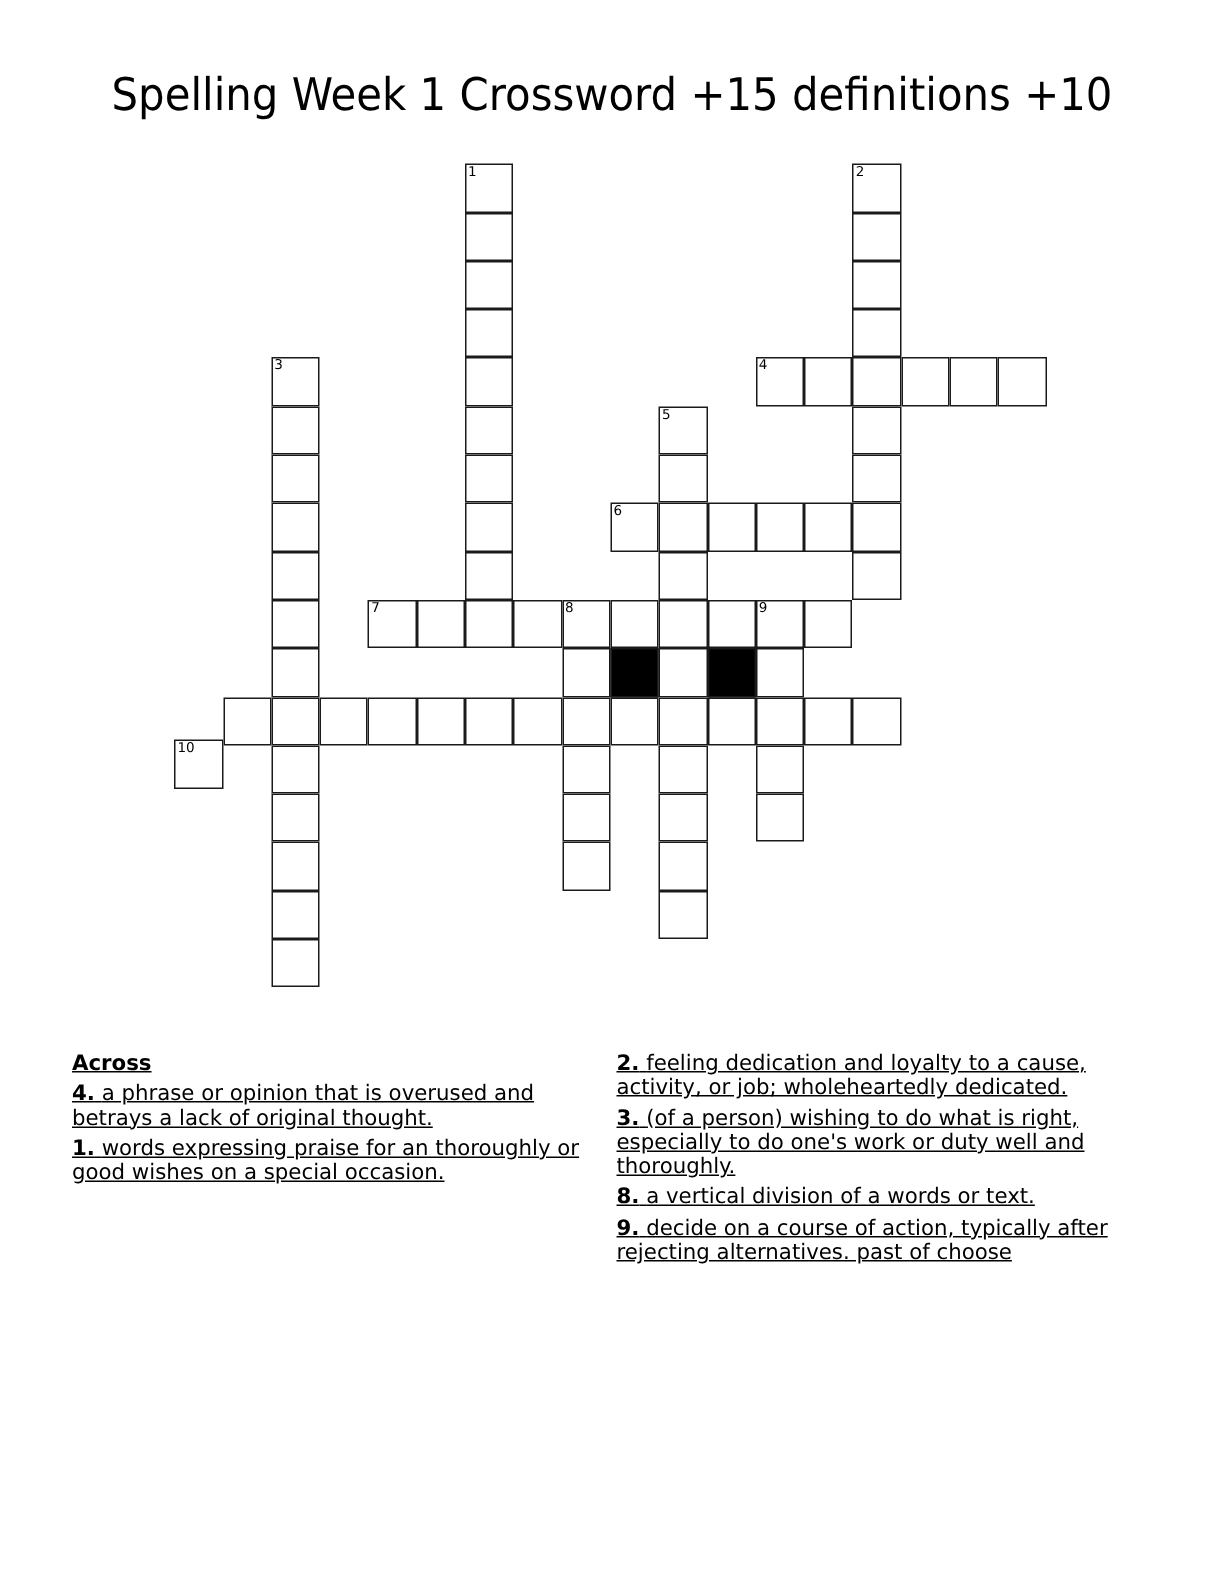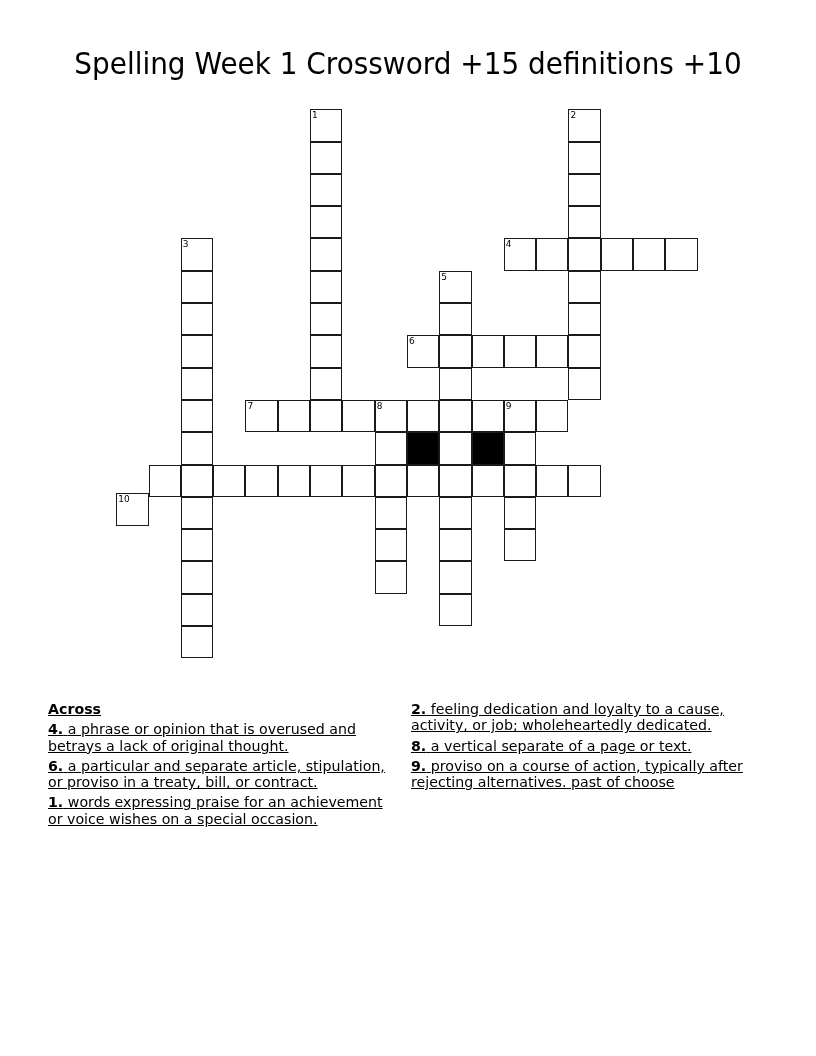--- a/index.html
+++ b/index.html
@@ -127,21 +127,21 @@
     <div class="cell" style="left: 472.3px; top: 465.3px;"></div>
     <div class="cell" style="left: 536.9px; top: 465.3px;"></div>
     <div class="cell" style="left: 569.2px; top: 465.3px;"></div>
     <div class="cell black" style="left: 407.7px; top: 433px;"></div>
     <div class="cell black" style="left: 472.3px; top: 433px;"></div>
   </div>
 
 <div class="clues across">
   <h3>Across</h3>
   <div class="clue"><b>4.</b> <span>a phrase or opinion that is overused and betrays a lack of original thought.</span></div>
-  <div class="clue"><b>6.</b> <span>a particular and separate article, stipulation, or proviso in a treaty, bill, or contract.</span></div>
-  <div class="clue"><b>1.</b> <span>words expressing praise for an achievement or voice wishes on a special occasion.</span></div>
+  <div class="clue"><b>1.</b> <span>words expressing praise for an thoroughly or good wishes on a special occasion.</span></div>
 </div>
 
 <div class="clues down">
   <div class="clue"><b>2.</b> <span>feeling dedication and loyalty to a cause, activity, or job; wholeheartedly dedicated.</span></div>
-  <div class="clue"><b>8.</b> <span>a vertical separate of a page or text.</span></div>
-  <div class="clue"><b>9.</b> <span>proviso on a course of action, typically after rejecting alternatives. past of choose</span></div>
+  <div class="clue"><b>3.</b> <span>(of a person) wishing to do what is right, especially to do one's work or duty well and thoroughly.</span></div>
+  <div class="clue"><b>8.</b> <span>a vertical division of a words or text.</span></div>
+  <div class="clue"><b>9.</b> <span>decide on a course of action, typically after rejecting alternatives. past of choose</span></div>
 </div>
 
 </body></html>

